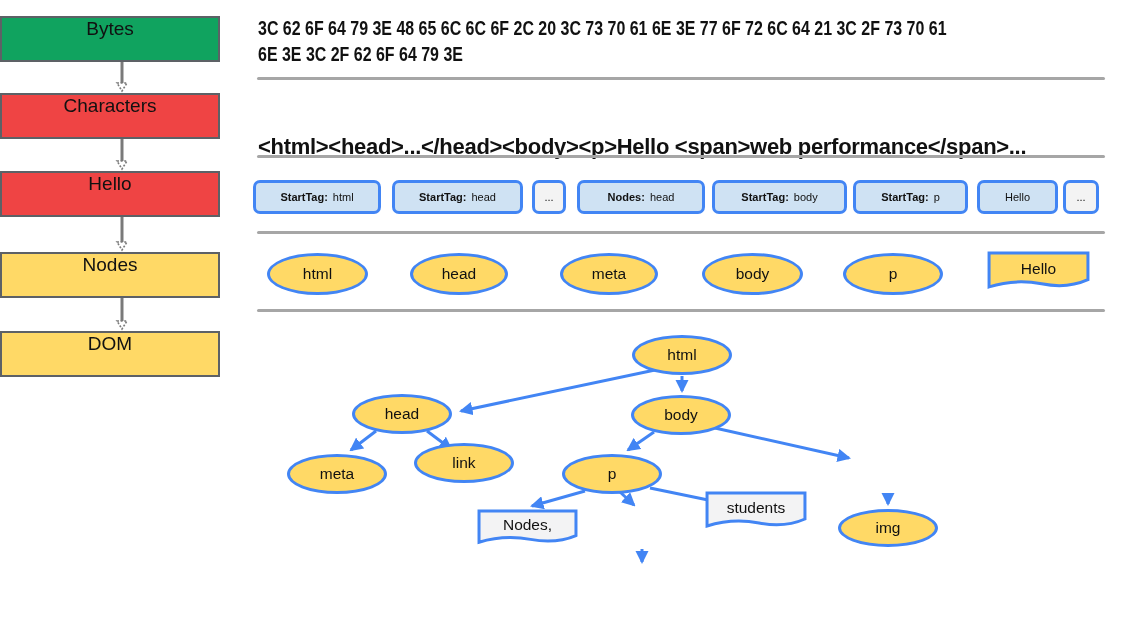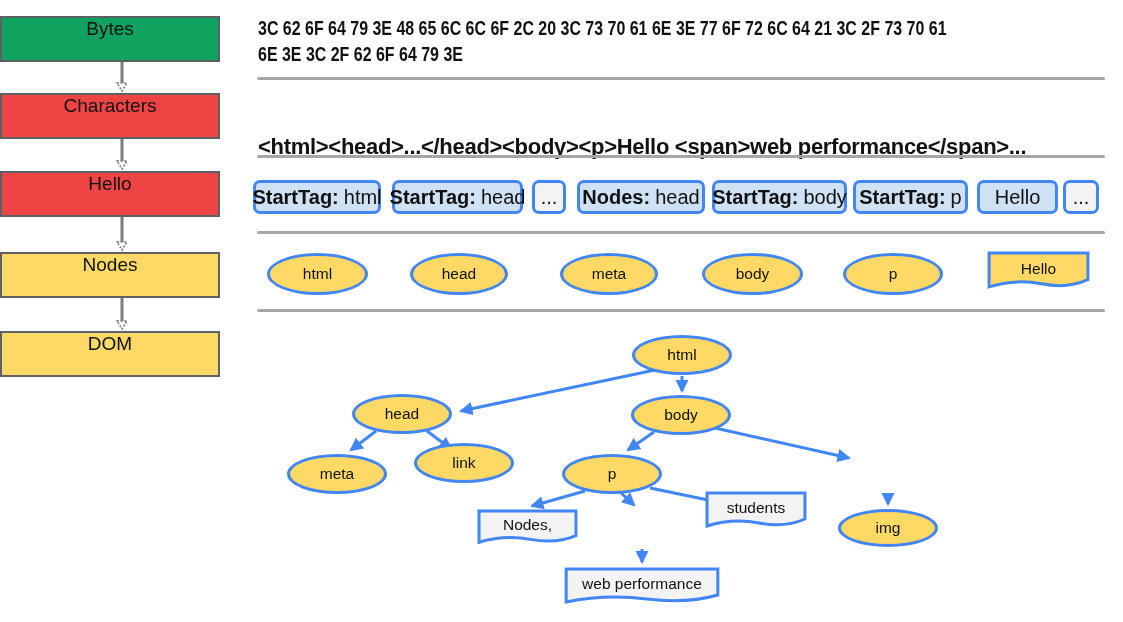--- a/index.html
+++ b/index.html
@@ -19,21 +19,21 @@
          white-space:nowrap;transform:scaleX(0.76);transform-origin:0 0;}
   .chars{position:absolute;left:258px;top:107px;font-weight:bold;font-size:22px;
          letter-spacing:-0.3px;white-space:nowrap;margin-top:27px;}
 
   
   .divider{position:absolute;left:257px;width:848px;height:3px;background:#a6a6a6;border-radius:2px;}
 
   
   .tok{position:absolute;top:180px;height:34px;box-sizing:border-box;border:3px solid #4285f4;
        border-radius:7px;background:#cfe2f3;display:flex;align-items:center;justify-content:center;
-       font-size:20px;white-space:nowrap;}
+       font-size:11px;white-space:nowrap;}
   .tok.ellipsis{background:#f3f3f3;}
   .tok b{margin-right:5px;}
   .tok b:empty{margin-right:0;}
 
   
   .ellipse{position:absolute;box-sizing:border-box;background:#ffd966;border:3px solid #4285f4;
            border-radius:50%;display:flex;align-items:center;justify-content:center;font-size:15.5px;}
 
   
   .flag{position:absolute;}
@@ -194,20 +194,14 @@
         <path d="M2,2 H98 V28 Q78,37 53,32 Q27,27 2,35 Z"></path>
       </svg>
     <span class="lbl">Nodes,</span>
   </div>
   <div class="flag white" style="left:705px;top:491px;width:102px;height:40px">
     <svg viewBox="0 0 100 40" preserveAspectRatio="none">
         <path d="M2,2 H98 V28 Q78,37 53,32 Q27,27 2,35 Z"></path>
       </svg>
     <span class="lbl">students</span>
   </div>
-  <div class="flag white" style="left:563px;top:567px;width:158px;height:40px">
-    <svg viewBox="0 0 100 40" preserveAspectRatio="none">
-        <path d="M2,2 H98 V28 Q78,37 53,32 Q27,27 2,35 Z"></path>
-      </svg>
-    <span class="lbl">web performance</span>
-  </div>
 
 </div>
 
 </body></html>

